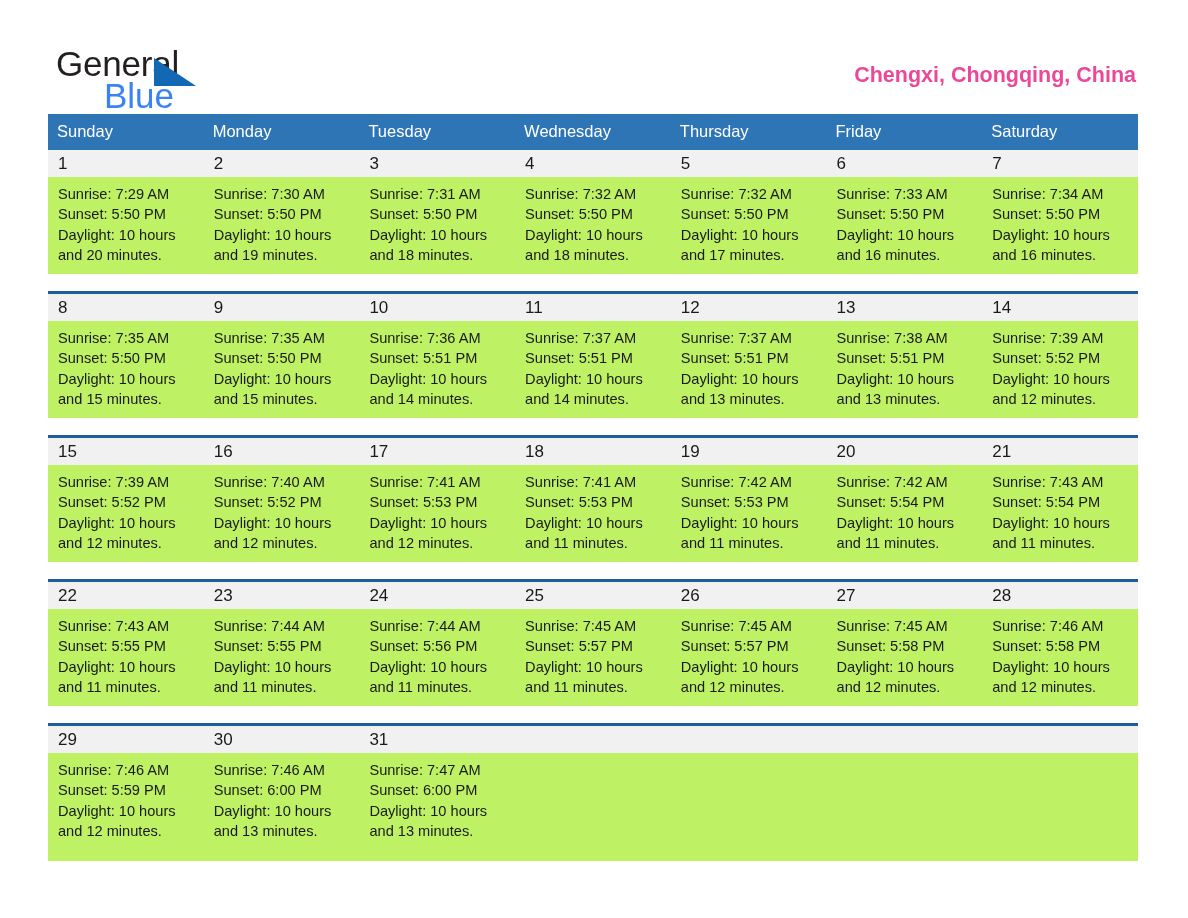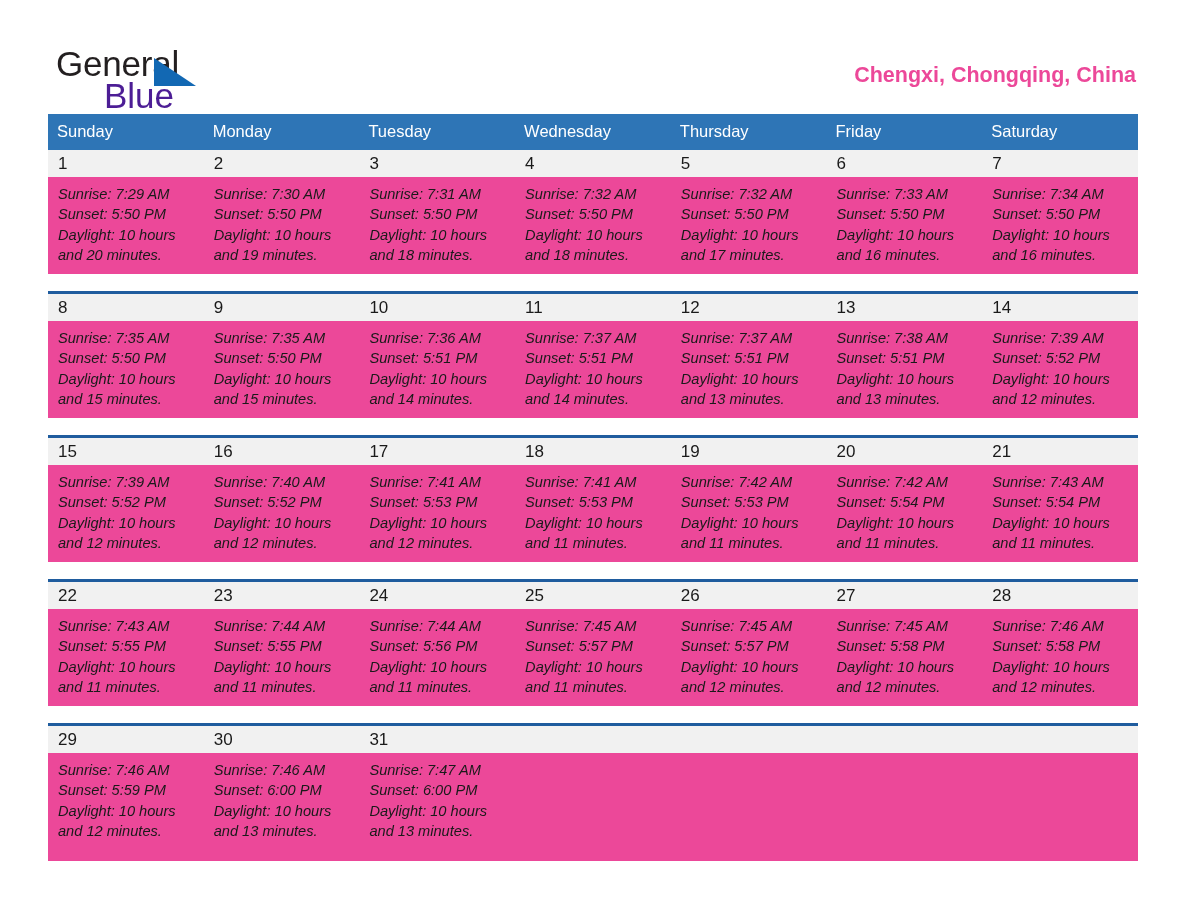--- a/index.html
+++ b/index.html
@@ -45,21 +45,21 @@
     top: 12px;
     width: 0; height: 0;
     border-left: 42px solid #1268b3;
     border-top: 28px solid transparent;
   }
   .logo-blue {
     position: absolute;
     left: 48px;
     top: 32px;
     font-size: 35px;
-    color: #4c1d95;
+    color: #3b82f6;
     font-family: "Liberation Sans", sans-serif;
   }
   .title-block {
     text-align: right;
     padding-top: 2px;
   }
   .cal-title {
     font-size: 41px;
     color: #1a1a1a;
     font-weight: normal;
@@ -107,25 +107,24 @@
   .daynum-row td {
     background: #f1f1f1;
     font-size: 17px;
     color: #1a1a1a;
     padding: 5px 0 5px 10px;
     height: 27px;
     vertical-align: middle;
     line-height: 1;
   }
   .detail-row td {
-    background: #ec4899;
+    background: #bef264;
     vertical-align: top;
     padding: 7px 6px 4px 10px;
     height: 97px;
-    font-style: italic;
   }
   .detail {
     font-size: 14.6px;
     color: #1a1a1a;
     line-height: 20.3px;
     white-space: pre-line;
   }
   .empty-detail { height: 97px; }
 </style>
 </head>

